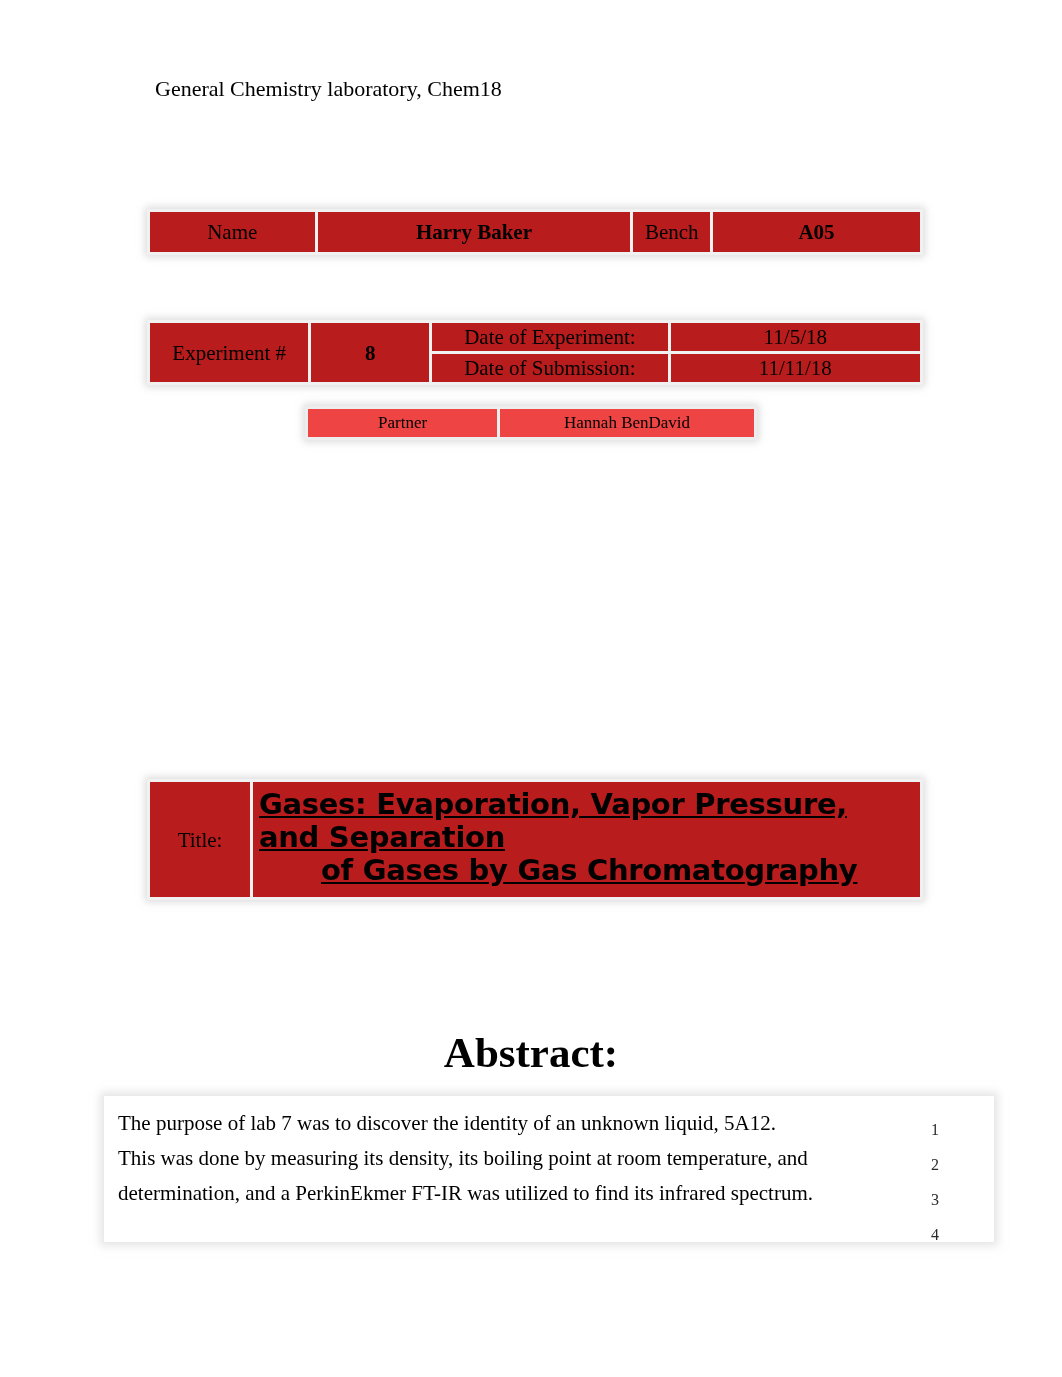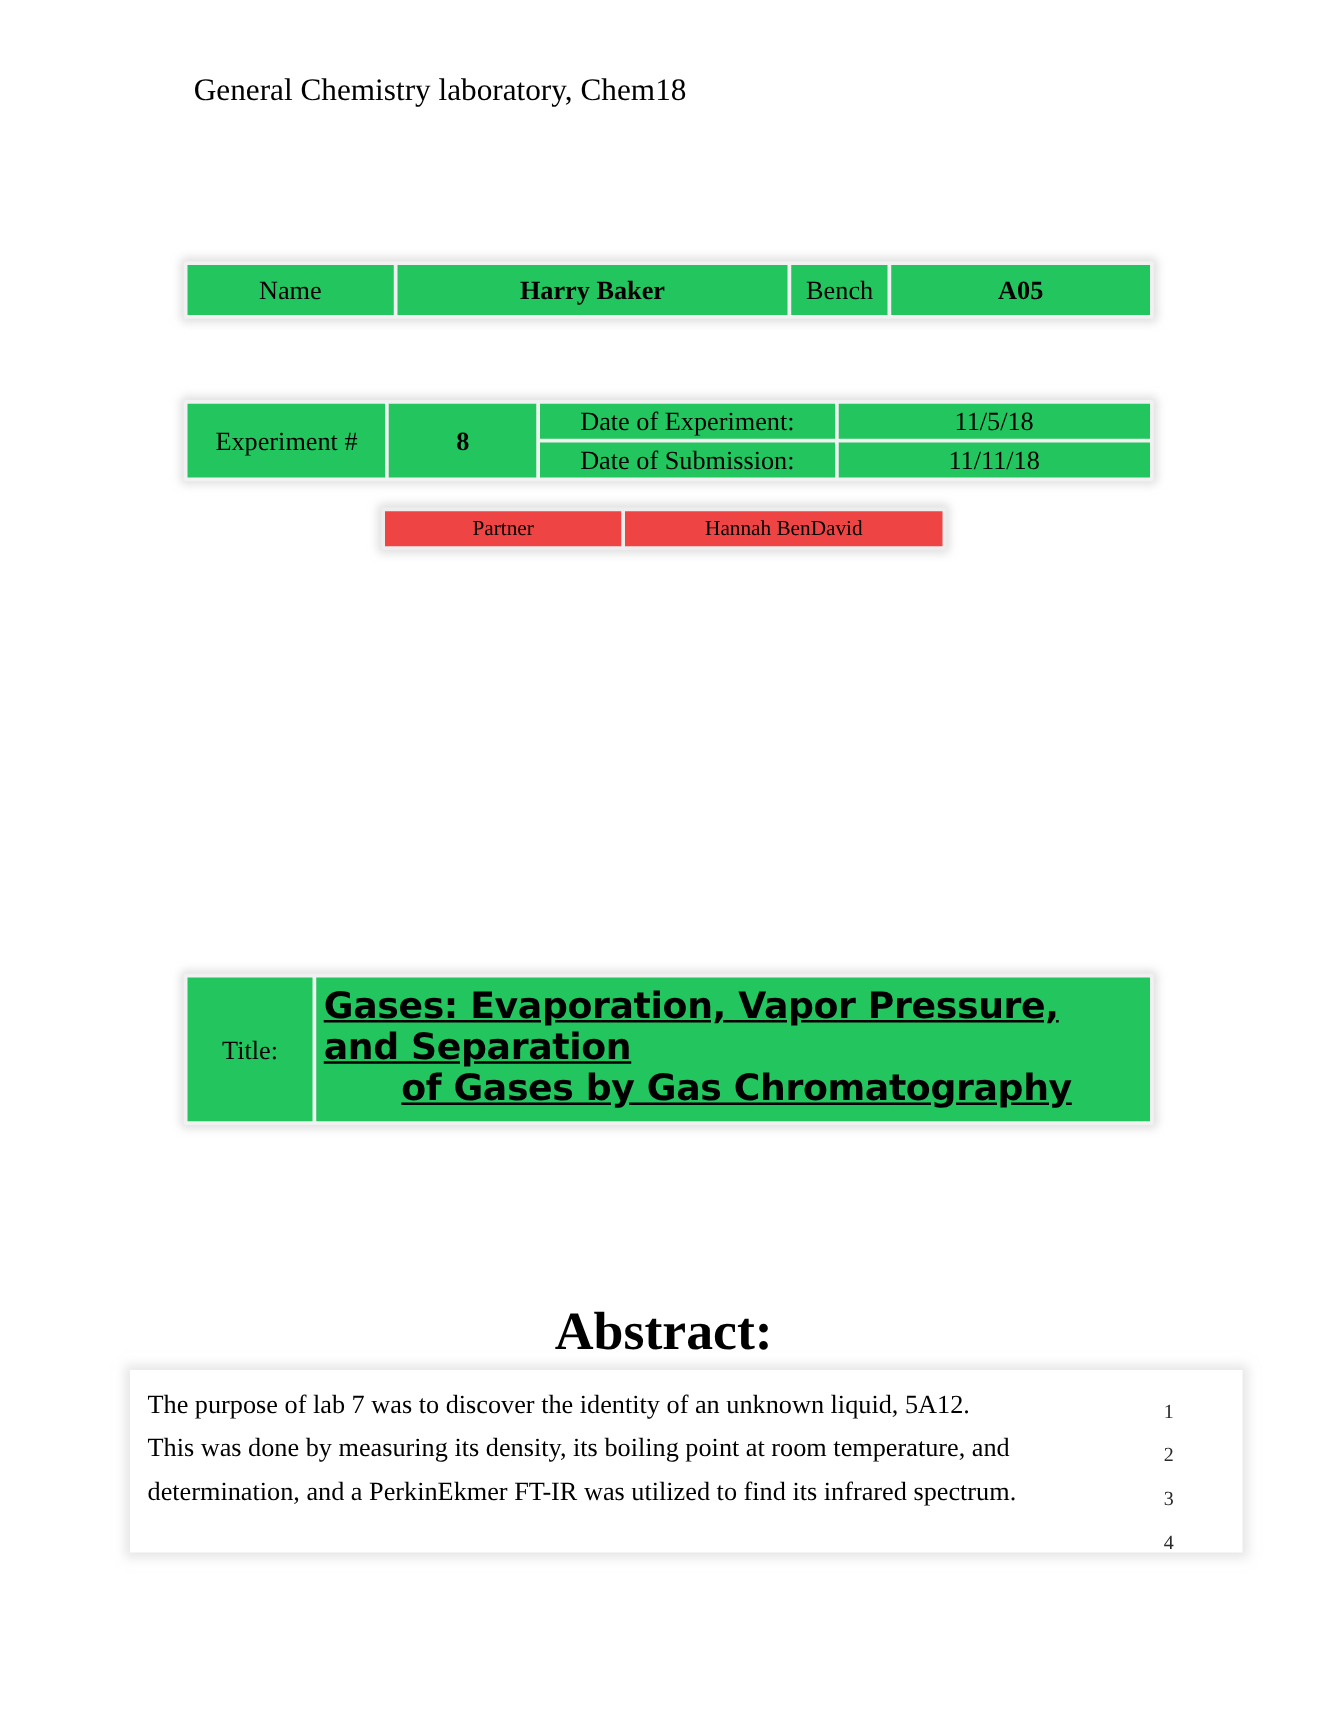--- a/index.html
+++ b/index.html
@@ -13,37 +13,37 @@
     position: relative;
     font-family: "Liberation Serif", "DejaVu Serif", serif;
     color: #000000;
     overflow: hidden;
   }
 
   
   .page-header {
     position: absolute;
     left: 155px;
-    top: 60px;
-    font-size: 25px;
+    top: 76px;
+    font-size: 22px;
     line-height: 26px;
     white-space: nowrap;
   }
 
   
   .soft-table {
     position: absolute;
     border-collapse: separate;
     border-spacing: 3px;
     background: #f1f1f1;
     box-shadow: 0 0 7px 3px rgba(200,200,200,0.55);
     border-radius: 2px;
   }
   .soft-table td {
-    background: #22c55e;
+    background: #b91c1c;
     padding: 0;
     text-align: center;
     vertical-align: middle;
     font-size: 21px;
     line-height: 26px;
   }
 
   
   #info-table {
     left: 147px;
@@ -119,21 +119,20 @@
   
   .abstract-heading {
     position: absolute;
     left: 0;
     top: 1028px;
     width: 1062px;
     text-align: center;
     font-size: 43px;
     font-weight: bold;
     line-height: 50px;
-    margin-top: 13px;
   }
 
   
   #abstract-block {
     position: absolute;
     left: 104px;
     top: 1096px;
     width: 890px;
     height: 146px;
     background: #ffffff;

